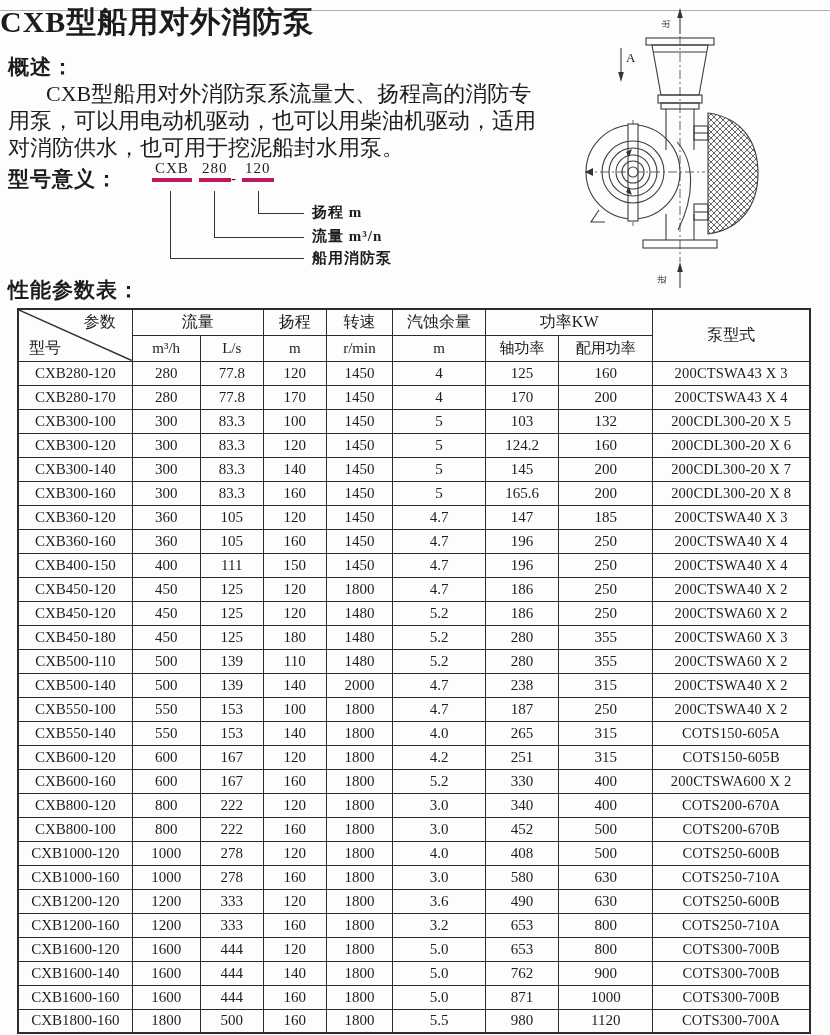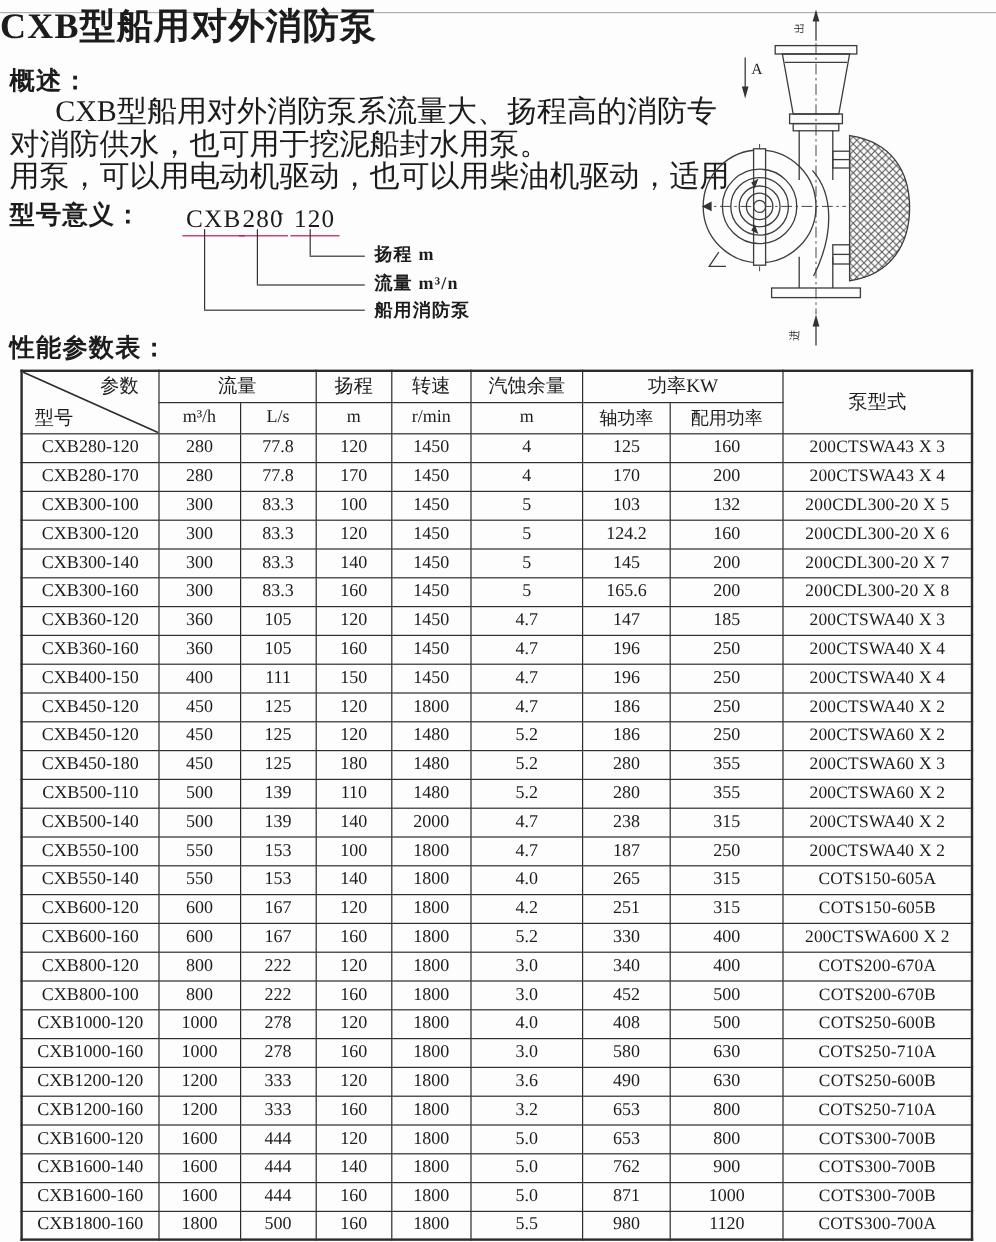--- a/index.html
+++ b/index.html
@@ -13,26 +13,26 @@
   .page{position:absolute;inset:0;}
   .scan-line{position:absolute;left:0;top:10px;width:830px;height:1px;background:#8f8f8f;opacity:.7;}
   .title{
     position:absolute;top:2px;left:0;right:0;margin:0;
     text-align:left;font-size:30px;font-weight:bold;letter-spacing:1px;
   }
   .sec-heading{font-size:21px;font-weight:bold;letter-spacing:1px;position:absolute;left:8px;}
   #overview-heading{top:53px;}
   #model-heading{top:165px;}
   #table-heading{top:276px;}
-  .para{position:absolute;left:8px;top:80px;width:575px;font-size:25px;line-height:27px;}
+  .para{position:absolute;left:8px;top:80px;width:575px;font-size:22px;line-height:27px;}
   .para .ln{white-space:nowrap;}
   .para .indent{text-indent:38px;}
 
   
-  .code-part{position:absolute;top:170px;font-size:21px;letter-spacing:1px;border-bottom:1px solid #be185d;padding:0 3px 1px 3px;text-align:center;}
+  .code-part{position:absolute;top:160px;font-size:15px;letter-spacing:1px;border-bottom:4px solid #be185d;padding:0 3px 1px 3px;text-align:center;}
   #code-cxb{left:152px;}
   #code-280{left:199px;}
   #code-dash{left:231px;top:170px;position:absolute;font-size:15px;}
   #code-120{left:242px;}
   .conn{position:absolute;background:#333;}
   .v1{left:170px;top:191px;width:1px;height:67px;}
   .v2{left:214px;top:191px;width:1px;height:46px;}
   .v3{left:258px;top:191px;width:1px;height:22px;}
   .h1{left:258px;top:213px;width:46px;height:1px;}
   .h2{left:214px;top:237px;width:90px;height:1px;}
@@ -74,22 +74,22 @@
 
 <div class="page">
 
   <div class="scan-line"></div>
 
   <h1 class="title">CXB型船用对外消防泵</h1>
 
   <div class="sec-heading" id="overview-heading">概述：</div>
   <div class="para">
     <div class="ln indent">CXB型船用对外消防泵系流量大、扬程高的消防专</div>
+    <div class="ln">用泵，可以用电动机驱动，也可以用柴油机驱动，适用</div>
     <div class="ln">对消防供水，也可用于挖泥船封水用泵。</div>
-    <div class="ln">用泵，可以用电动机驱动，也可以用柴油机驱动，适用</div>
   </div>
 
   <div class="sec-heading" id="model-heading">型号意义：</div>
 
   <span class="code-part" id="code-cxb">CXB</span>
   <span class="code-part" id="code-280">280</span>
   <span id="code-dash">-</span>
   <span class="code-part" id="code-120">120</span>
   <div class="conn v1"></div>
   <div class="conn v2"></div>

